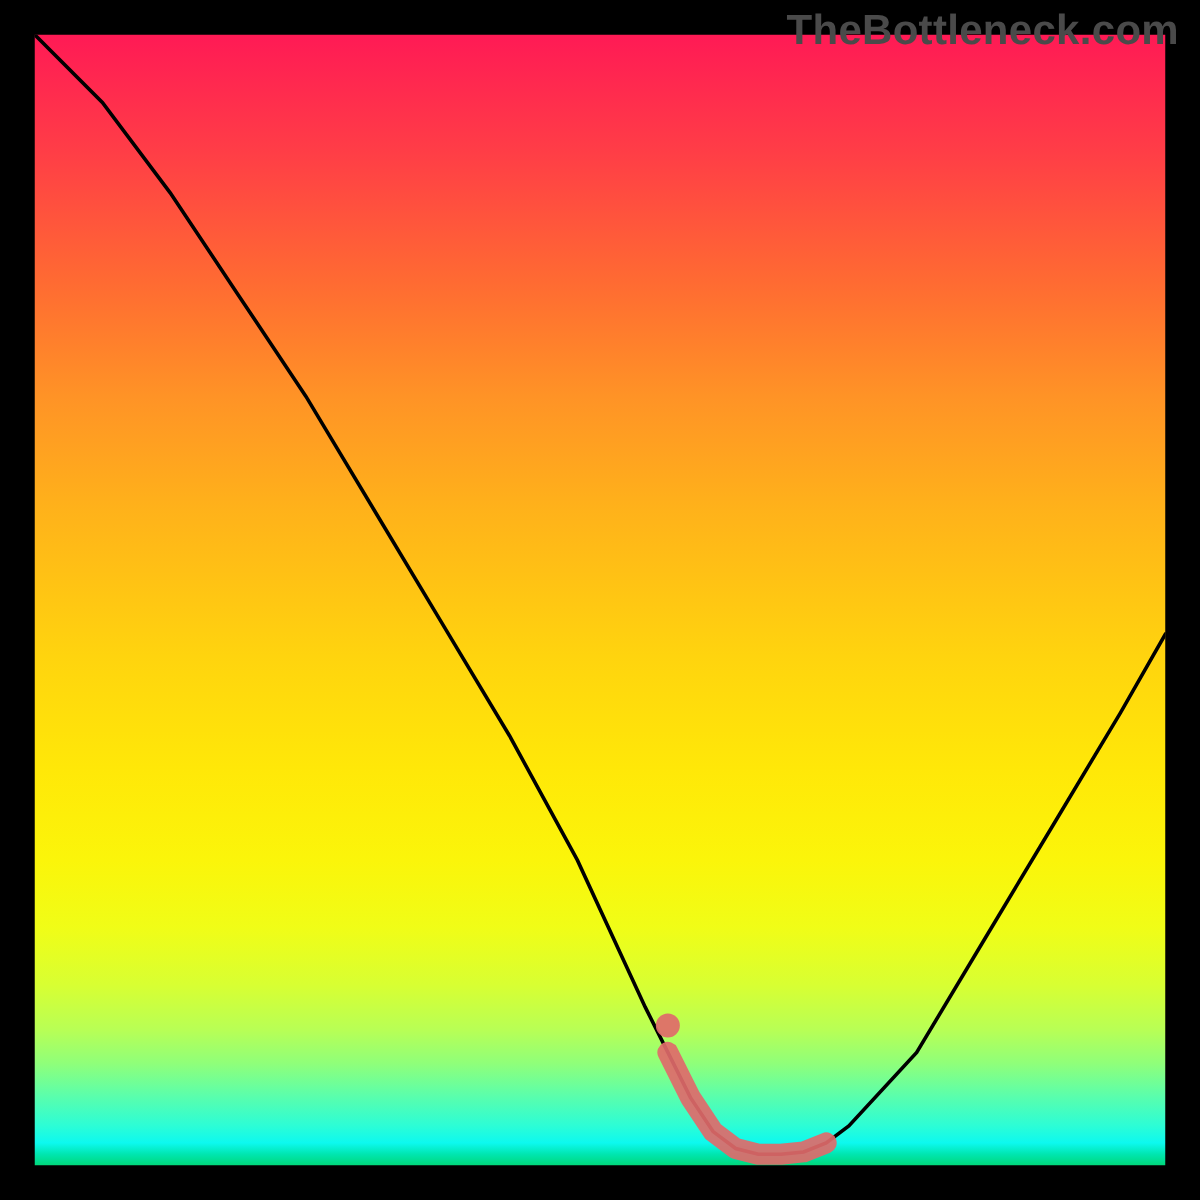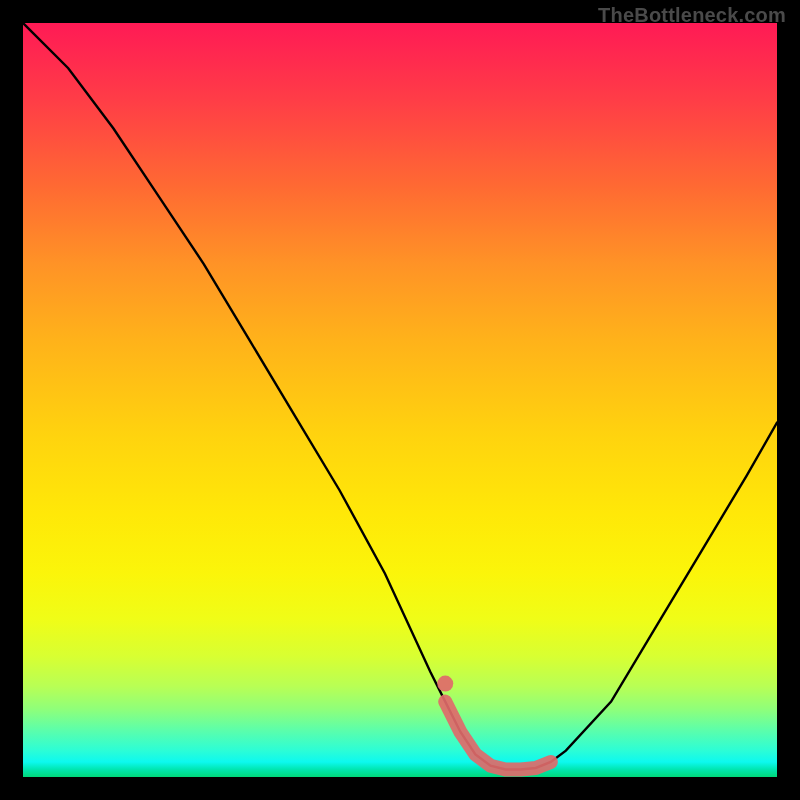--- a/index.html
+++ b/index.html
@@ -15,21 +15,21 @@
     position: relative;
     width: 800px;
     height: 800px;
     background: #000;
   }
   .watermark {
     position: absolute;
     top: 4px;
     right: 14px;
     color: #4a4a4a;
-    font-size: 20px;
+    font-size: 28px;
     font-weight: 600;
     letter-spacing: 0.2px;
     z-index: 10;
   }
   .plot-area {
     position: absolute;
     left: 23px;
     top: 23px;
     width: 754px;
     height: 754px;

